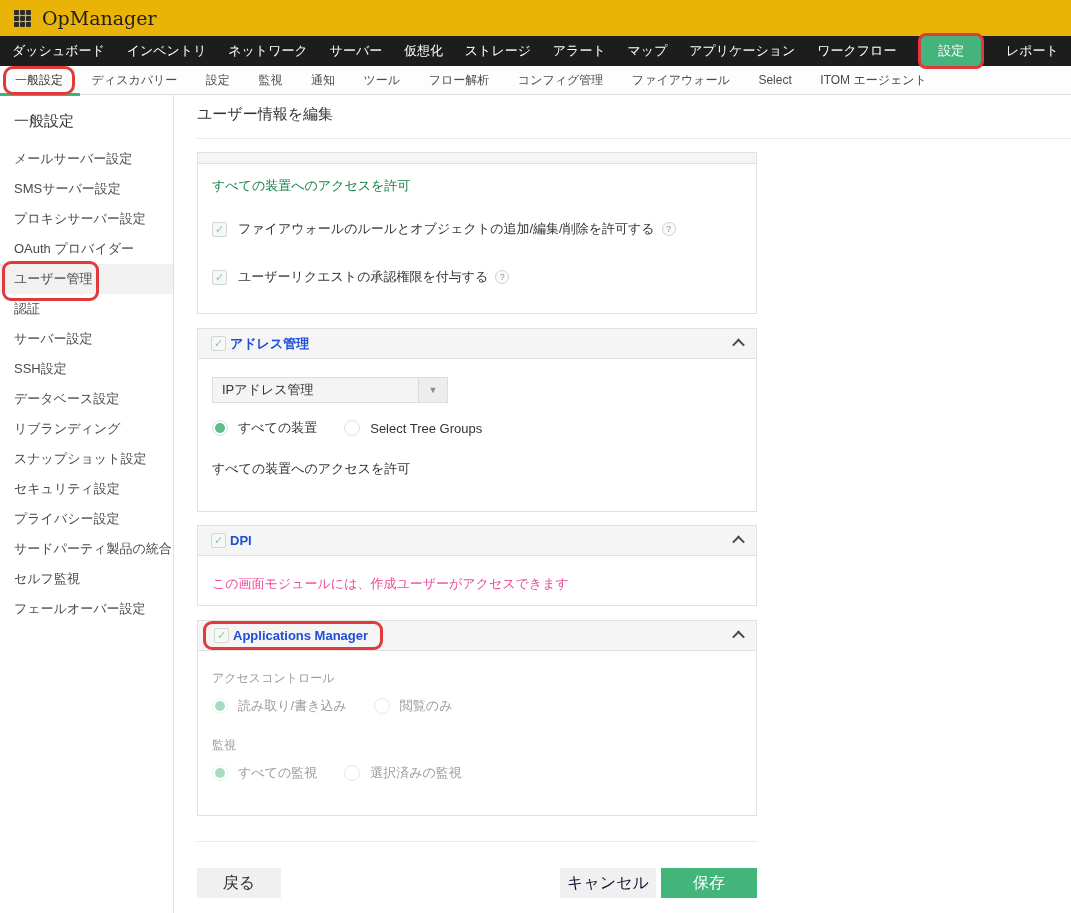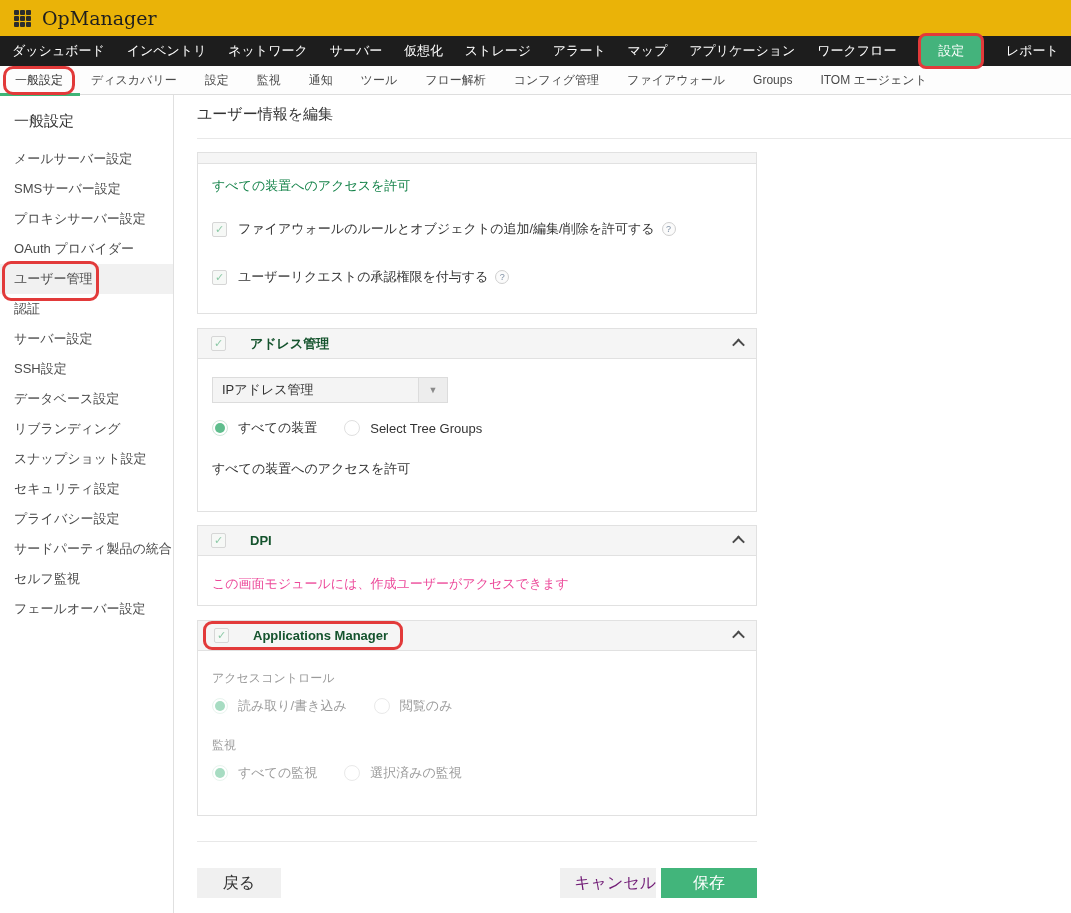--- a/index.html
+++ b/index.html
@@ -51,21 +51,21 @@
   .check-row .lbl { margin-left: 11px; }
   .help-icon { width: 14px; height: 14px; border-radius: 50%; border: 1px solid #cfcfcf; background: #fbfbfb;
     color: #7d8ea3; font-size: 9px; line-height: 12px; text-align: center; margin-left: 7px; flex-shrink: 0; cursor: pointer; }
   .panel1 { margin-top: 13px; height: 162px; }
   .row-mt25 { margin-top: 25px; }
   .row-mt30 { margin-top: 30px; }
 
   .section { margin-top: 14px; }
   .sec-header { height: 30px; background: #f5f5f5; border-bottom: 1px solid #e1e1e1; display: flex;
     align-items: center; padding: 0 13px; }
-  .sec-title { font-weight: bold; font-size: 13px; color: #14532d; margin-left: 24px; }
+  .sec-title { font-weight: bold; font-size: 13px; color: #1d4ed8; margin-left: 4px; }
   .chevron-up { margin-left: auto; width: 9px; height: 9px; border-top: 2px solid #4a4a4a; border-left: 2px solid #4a4a4a;
     transform: rotate(45deg) translate(1px,1px); cursor: pointer; }
   .hdr-redbox { display: flex; align-items: center; border: 3px solid #e23a3a; border-radius: 9px;
     padding: 4px 12px 4px 8px; margin: 0 0 0 -8px; }
 
   .addr-body { padding: 18px 14px 0; height: 152px; }
   .dropdown { width: 236px; height: 26px; border: 1px solid #dcdcdc; background: #f4f4f4; display: flex;
     align-items: center; font-size: 13px; color: #333; cursor: pointer; }
   .dd-value { flex: 1; padding-left: 9px; }
   .dd-caret { width: 29px; align-self: stretch; border-left: 1px solid #dcdcdc; background: #ededed;
@@ -88,21 +88,21 @@
   .radio.dsel { border: 1px solid #e8f4ee; }
   .radio.dsel::after { content: ""; position: absolute; left: 2px; top: 2px; width: 10px; height: 10px;
     border-radius: 50%; background: #a7dcc2; }
   .radio.dunsel { border: 1px solid #e9e9e9; }
   .mt22 { margin-top: 22px; }
 
   .bottom-divider { width: 560px; height: 1px; background: #e8e8e8; margin-top: 25px; }
   .footer { width: 560px; display: flex; align-items: center; margin-top: 26px; }
   .btn { height: 30px; border: none; font-size: 16px; font-family: "Liberation Sans", sans-serif; cursor: pointer; }
   .btn-back { width: 84px; background: #f0f0f0; color: #333; }
-  .btn-cancel { width: 96px; background: #f0f0f0; color: #701a75; margin-left: auto; text-align: right; }
+  .btn-cancel { width: 96px; background: #f0f0f0; color: #0f172a; margin-left: auto; }
   .btn-save { width: 96px; background: #42b57b; color: #fff; margin-left: 5px; }
 </style>
 </head>
 <body>
 
 <div class="topbar">
   <div class="grid-icon">
     <i></i>
       <i></i>
       <i></i>
@@ -134,21 +134,21 @@
 <div class="subnav">
   <div class="subnav-item active">一般設定</div>
   <div class="subnav-item">ディスカバリー</div>
   <div class="subnav-item">設定</div>
   <div class="subnav-item">監視</div>
   <div class="subnav-item">通知</div>
   <div class="subnav-item">ツール</div>
   <div class="subnav-item">フロー解析</div>
   <div class="subnav-item">コンフィグ管理</div>
   <div class="subnav-item">ファイアウォール</div>
-  <div class="subnav-item">Groups</div>
+  <div class="subnav-item">Select</div>
   <div class="subnav-item">ITOM エージェント</div>
   <div class="subnav-underline"></div>
 </div>
 
 <div class="body-area">
 
   <div class="sidebar">
     <div class="sidebar-title">一般設定</div>
     <div class="side-item">メールサーバー設定</div>
     <div class="side-item">SMSサーバー設定</div>

